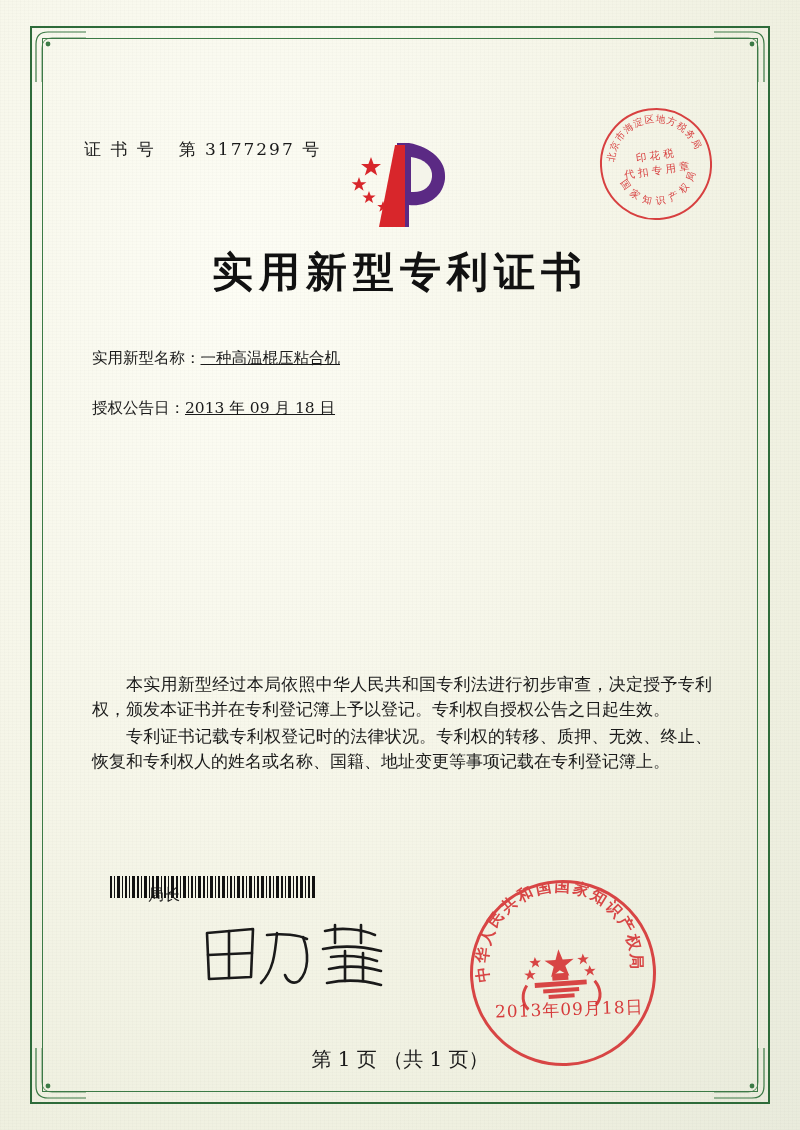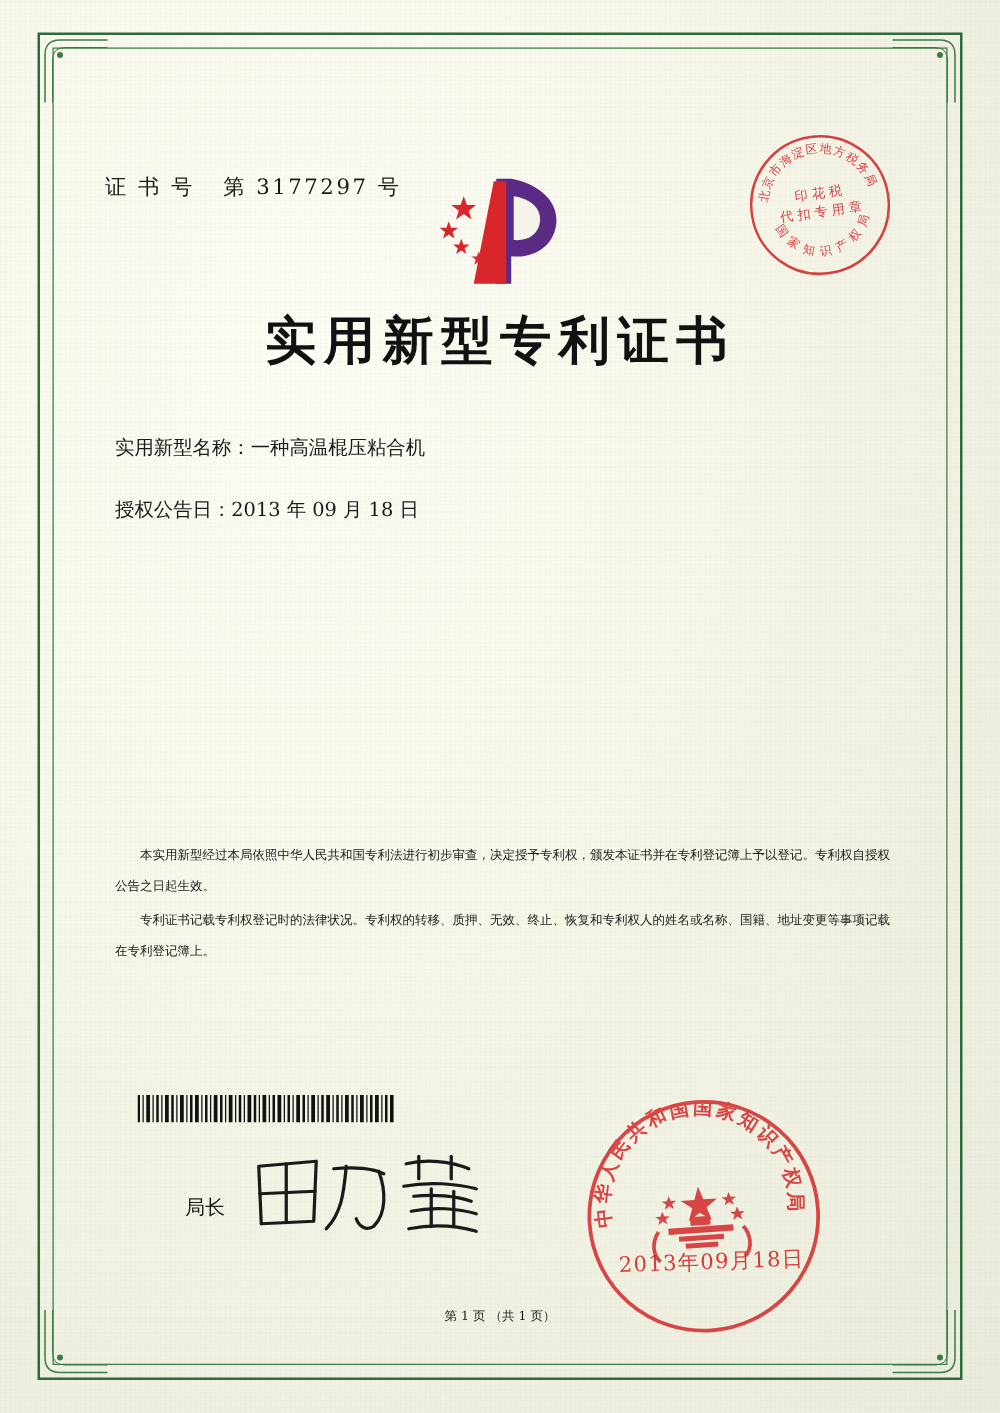--- a/index.html
+++ b/index.html
@@ -77,34 +77,34 @@
   }
   .fields{
     position:absolute;left:92px;top:348px;right:92px;
   }
   .field{
     font-size:15.5px;color:#1a1a1a;margin-bottom:29px;
     font-family:"DejaVu Serif","Liberation Serif",serif;
     white-space:nowrap;
   }
   .field .lbl{letter-spacing:0px;}
-  .field .val{letter-spacing:0px;}
+  .field .val{letter-spacing:0px;text-decoration:underline;}
   .body-text{
     position:absolute;left:92px;right:88px;top:672px;
-    font-size:10px;line-height:25px;color:#1a1a1a;
+    font-size:17px;line-height:25px;color:#1a1a1a;
     text-align:justify;
     font-family:Liberation Serif, serif;
   }
   .body-text p{margin:0 0 2px 0;text-indent:2em;}
   .barcode{
     position:absolute;left:110px;top:876px;
     height:22px;width:205px;
   }
   .director-row{
-    position:absolute;left:148px;top:956px;
+    position:absolute;left:148px;top:885px;
     font-size:16px;color:#1a1a1a;
     font-family:"DejaVu Serif","Liberation Serif",serif;
   }
   .signature{
     position:absolute;left:195px;top:915px;
     width:200px;height:80px;
   }
   
   .seal{
     position:absolute;left:470px;top:880px;
@@ -119,21 +119,21 @@
   }
   .seal-date{
     position:absolute;left:495px;top:998px;
     font-size:17px;color:#d4282a;letter-spacing:1px;
     font-family:"DejaVu Serif","Liberation Serif",serif;
     transform:rotate(-2deg);
     opacity:.9;
   }
   .footer{
     position:absolute;left:0;right:0;top:1046px;text-align:center;
-    font-size:10px;color:#1a1a1a;
+    font-size:20px;color:#1a1a1a;
     font-family:"DejaVu Serif","Liberation Serif",serif;
   }
 </style>
 </head>
 <body>
 
 <div class="page">
 
   <div class="border-outer"></div>
   <div class="border-inner"></div>

